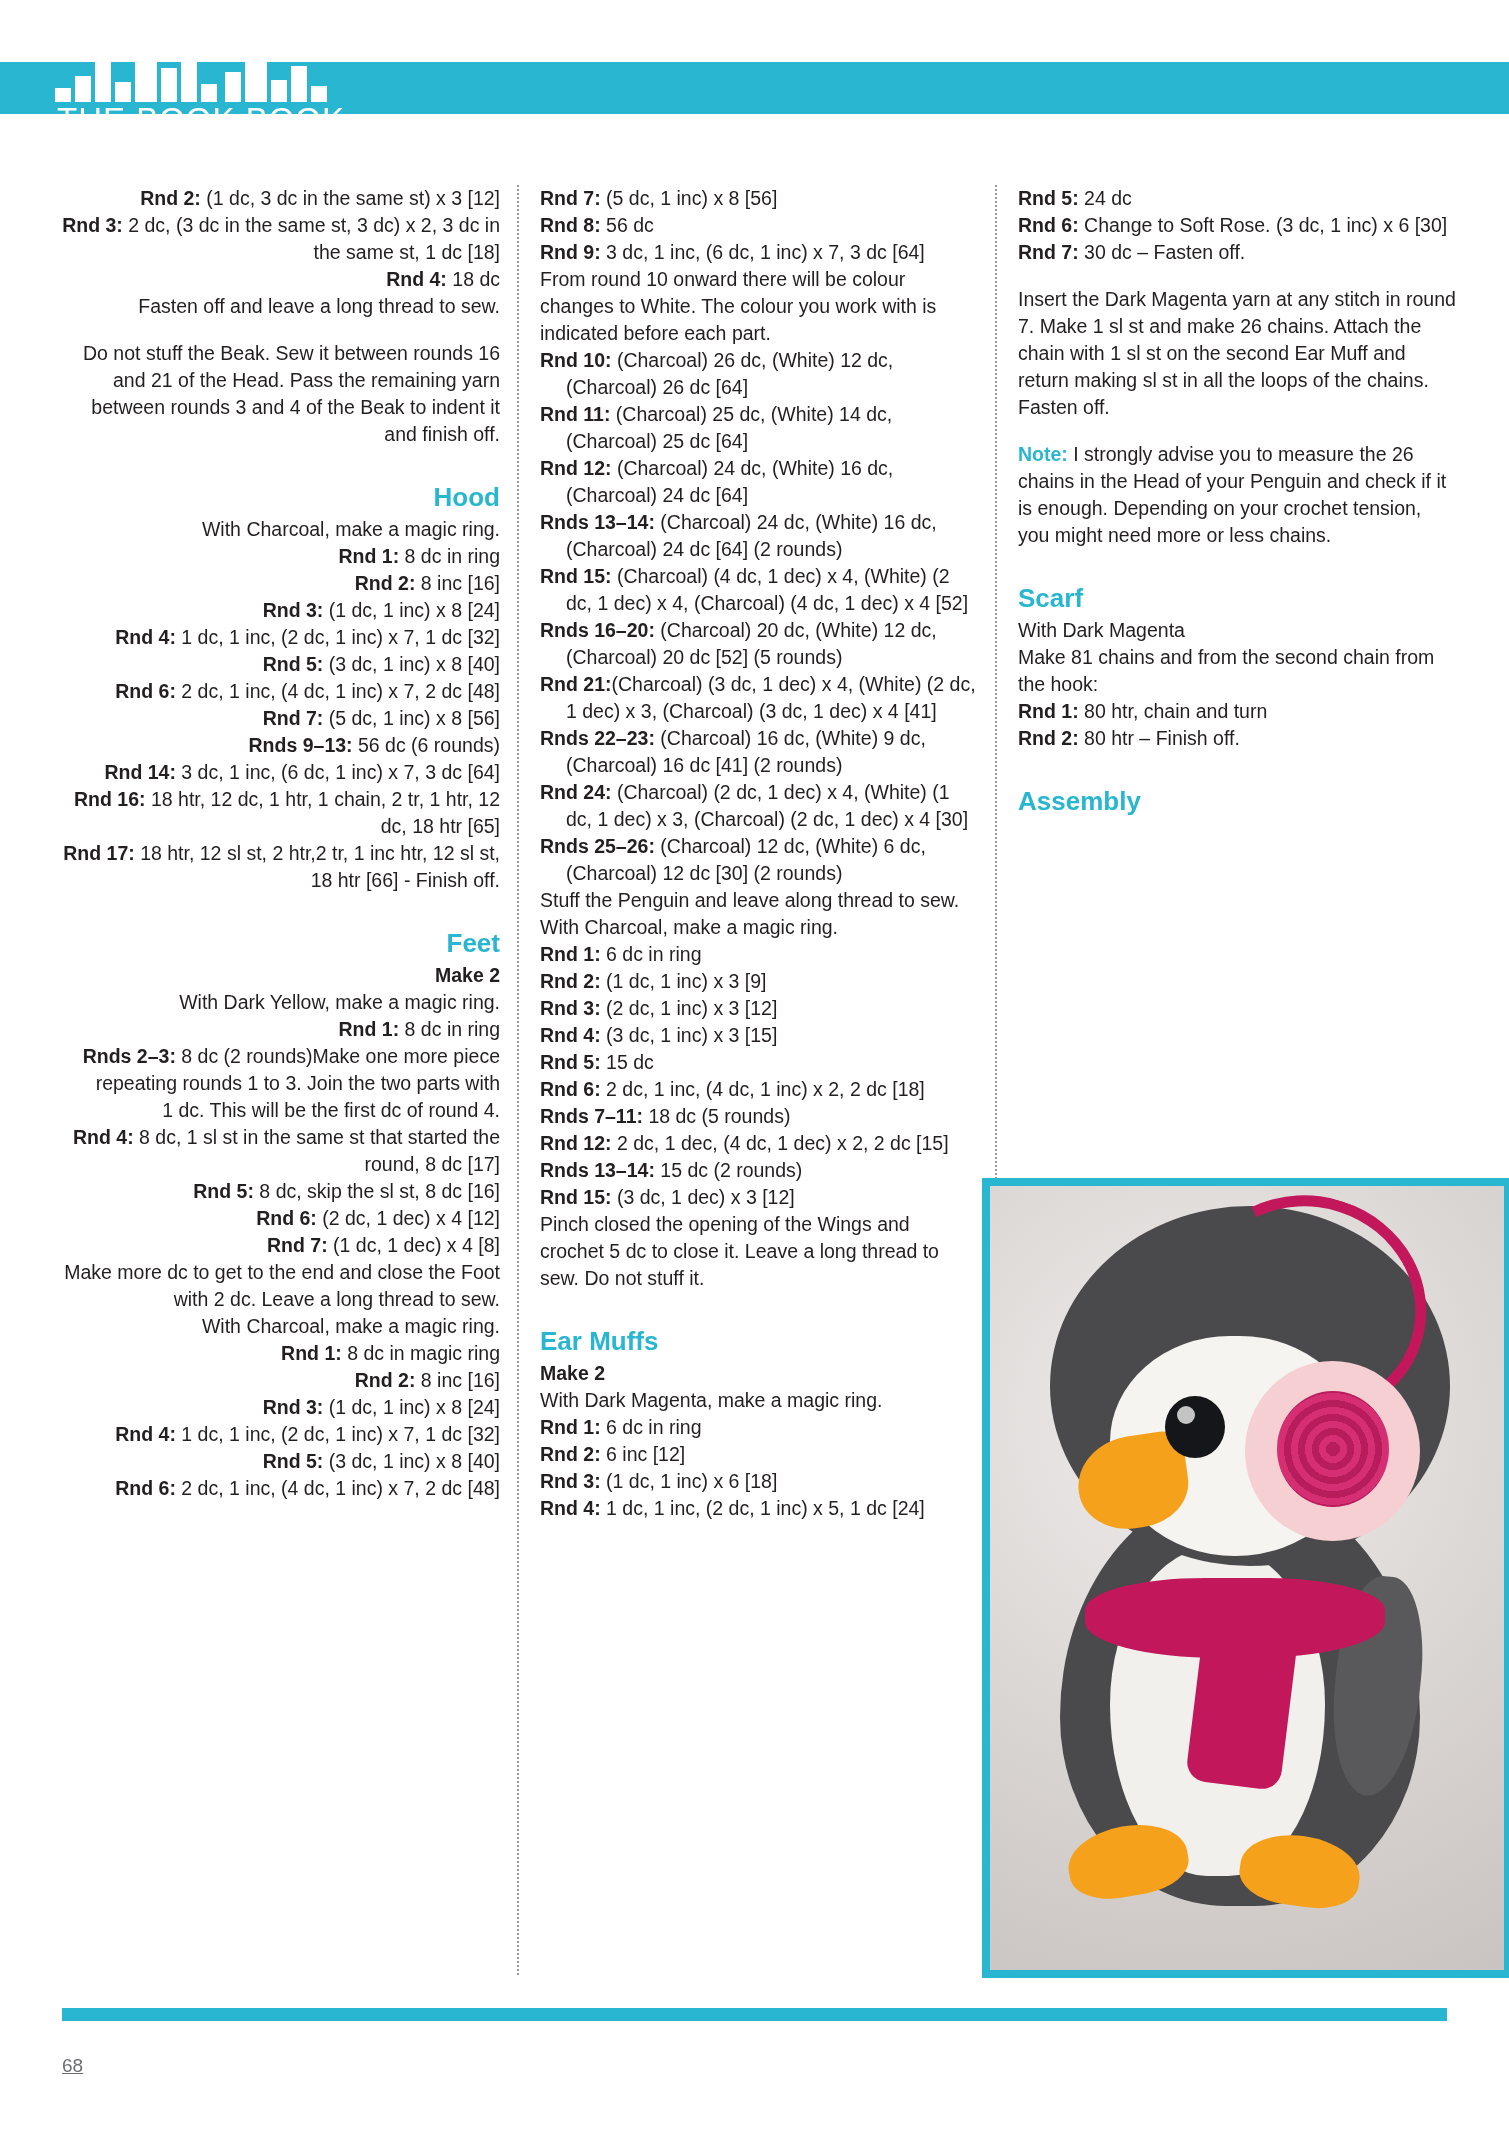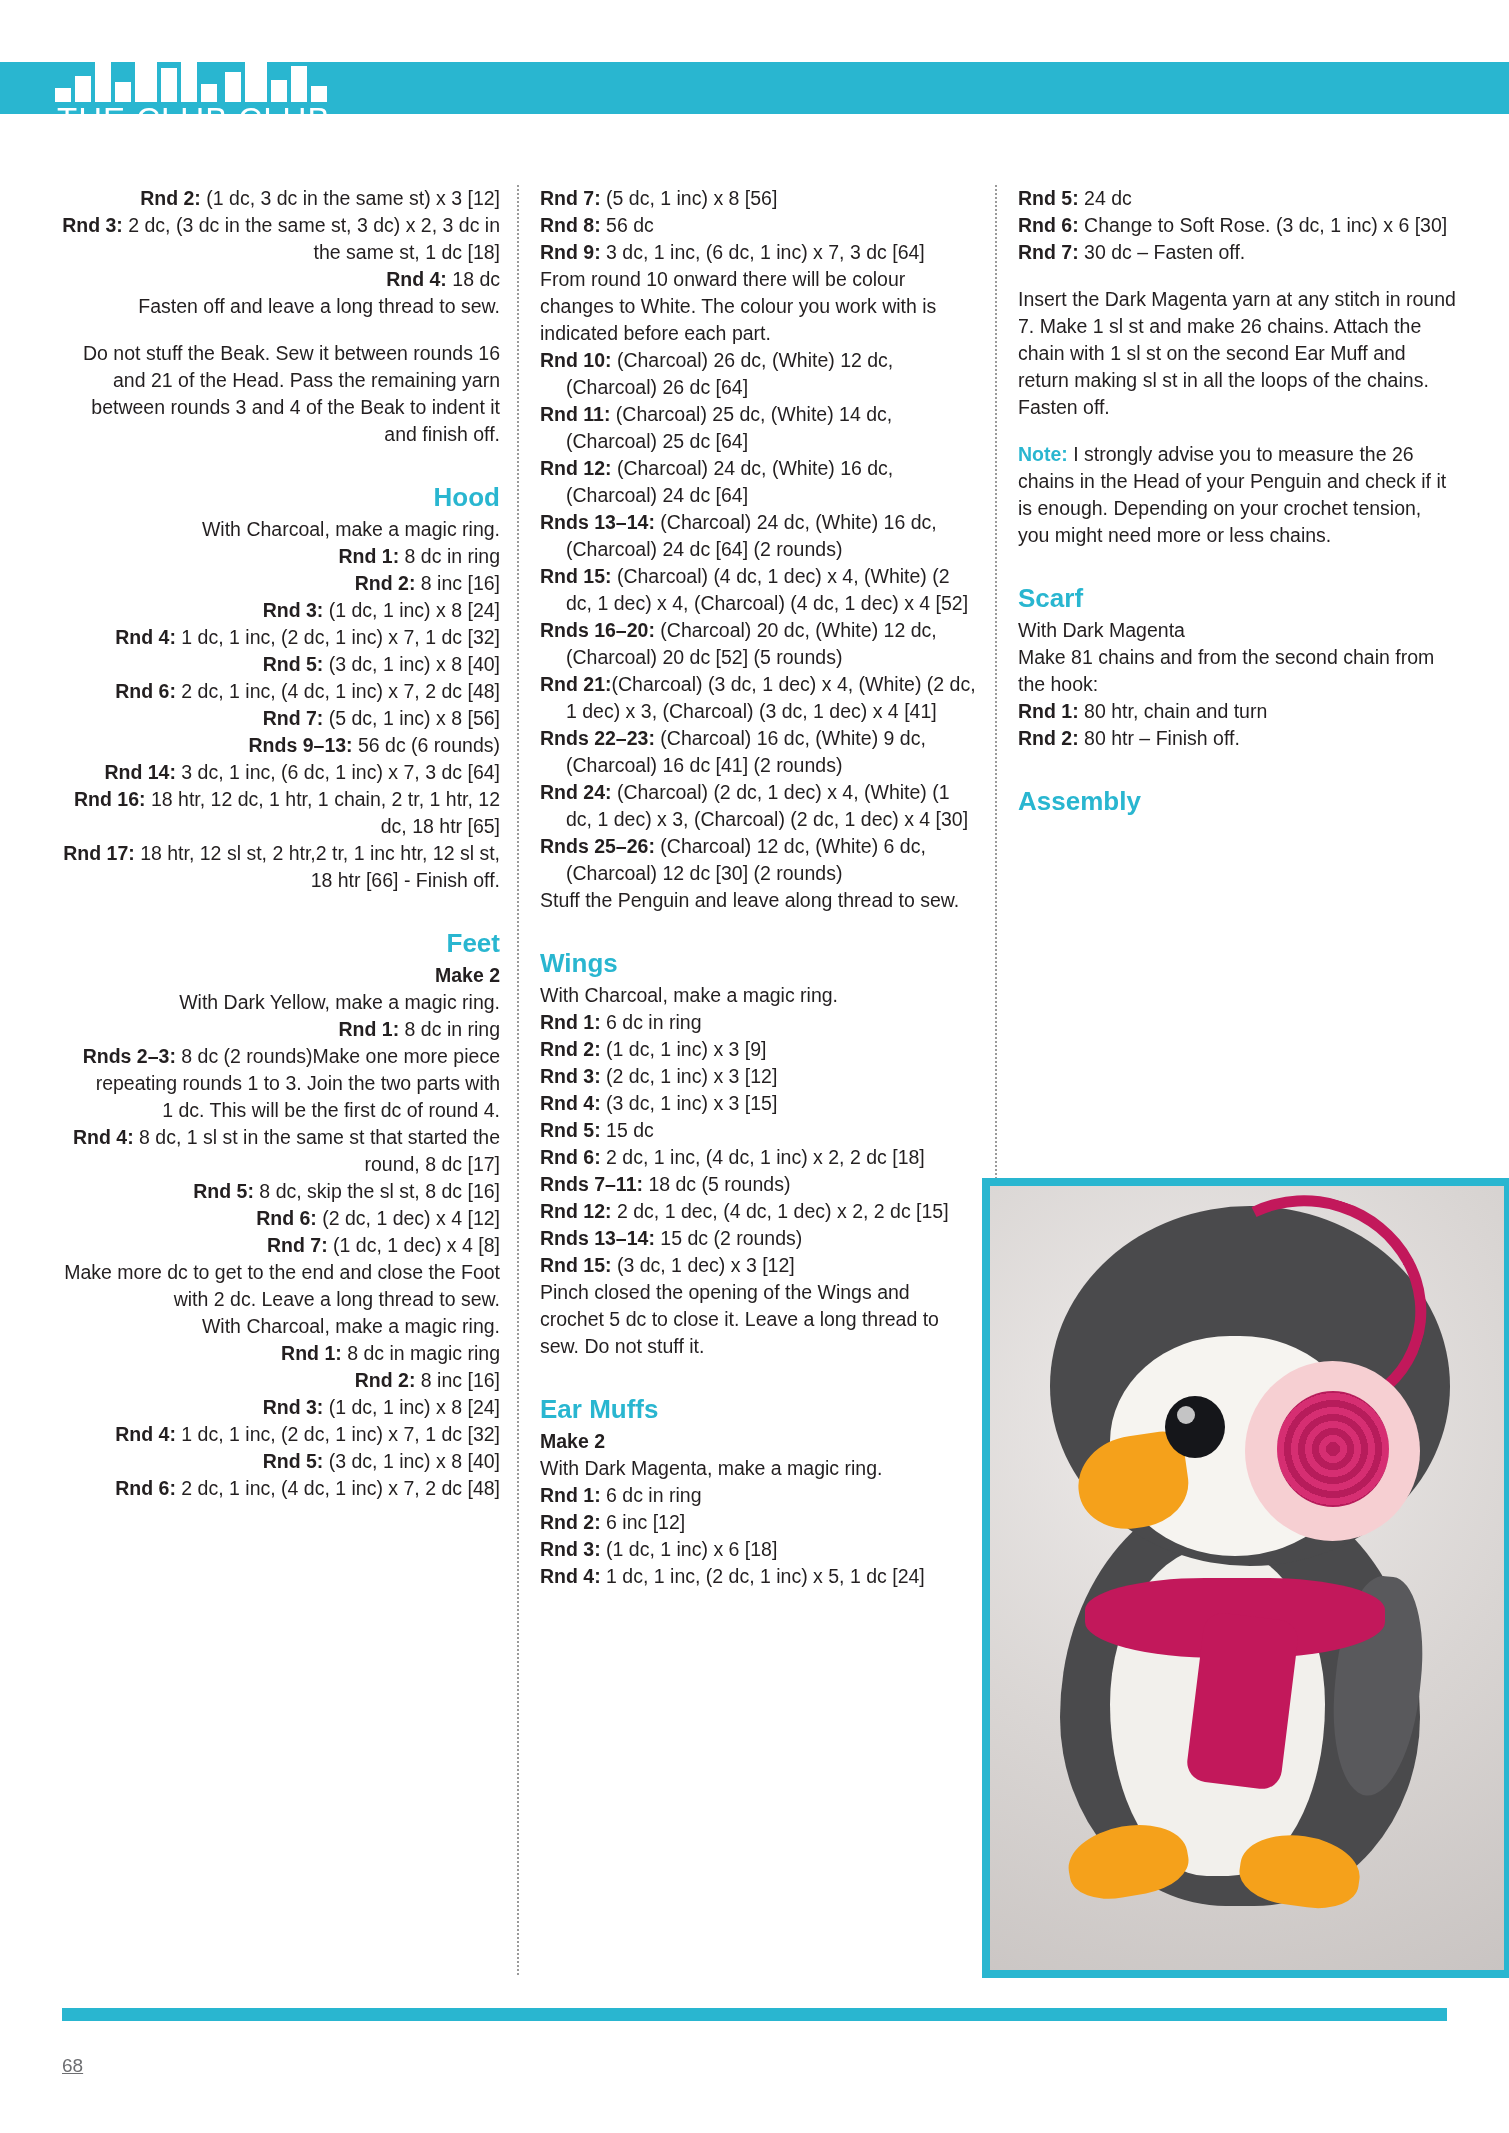--- a/index.html
+++ b/index.html
@@ -332,21 +332,21 @@
       <div class="b" style="left:80px;  width:22px; height:52px;"></div>
       <div class="b" style="left:106px; width:16px; height:34px;"></div>
       <div class="b" style="left:126px; width:16px; height:46px;"></div>
       <div class="b" style="left:146px; width:16px; height:18px;"></div>
       <div class="b" style="left:170px; width:16px; height:30px;"></div>
       <div class="b" style="left:190px; width:22px; height:44px;"></div>
       <div class="b" style="left:216px; width:16px; height:22px;"></div>
       <div class="b" style="left:236px; width:16px; height:36px;"></div>
       <div class="b" style="left:256px; width:16px; height:16px;"></div>
     </div>
-    <div class="logo-text">THE CLUB CLUB</div>
+    <div class="logo-text">THE BOOK BOOK</div>
   </div>
 
   <div class="columns">
     <div class="divider div1"></div>
     <div class="divider div2"></div>
 
     <div class="col col1" id="col1">
         <p class="line"><b>Rnd 2:</b> (1 dc, 3 dc in the same st) x 3 [12]</p>
         <p class="line"><b>Rnd 3:</b> 2 dc, (3 dc in the same st, 3 dc) x 2, 3 dc in the same st, 1 dc [18]</p>
         <p class="line"><b>Rnd 4:</b> 18 dc</p>
@@ -393,21 +393,20 @@
         <p class="line"><b>Rnd 11:</b> (Charcoal) 25 dc, (White) 14 dc, (Charcoal) 25 dc [64]</p>
         <p class="line"><b>Rnd 12:</b> (Charcoal) 24 dc, (White) 16 dc, (Charcoal) 24 dc [64]</p>
         <p class="line"><b>Rnds 13–14:</b> (Charcoal) 24 dc, (White) 16 dc, (Charcoal) 24 dc [64] (2 rounds)</p>
         <p class="line"><b>Rnd 15:</b> (Charcoal) (4 dc, 1 dec) x 4, (White) (2 dc, 1 dec) x 4, (Charcoal) (4 dc, 1 dec) x 4 [52]</p>
         <p class="line"><b>Rnds 16–20:</b> (Charcoal) 20 dc, (White) 12 dc, (Charcoal) 20 dc [52] (5 rounds)</p>
         <p class="line"><b>Rnd 21:</b>(Charcoal) (3 dc, 1 dec) x 4, (White) (2 dc, 1 dec) x 3, (Charcoal) (3 dc, 1 dec) x 4 [41]</p>
         <p class="line"><b>Rnds 22–23:</b> (Charcoal) 16 dc, (White) 9 dc, (Charcoal) 16 dc [41] (2 rounds)</p>
         <p class="line"><b>Rnd 24:</b> (Charcoal) (2 dc, 1 dec) x 4, (White) (1 dc, 1 dec) x 3, (Charcoal) (2 dc, 1 dec) x 4 [30]</p>
         <p class="line"><b>Rnds 25–26:</b> (Charcoal) 12 dc, (White) 6 dc, (Charcoal) 12 dc [30] (2 rounds)</p>
         <p class="line plain">Stuff the Penguin and leave along thread to sew.</p>
-        <h2 class="sec">Wings</h2>
         <p class="line plain">With Charcoal, make a magic ring.</p>
         <p class="line"><b>Rnd 1:</b> 6 dc in ring</p>
         <p class="line"><b>Rnd 2:</b> (1 dc, 1 inc) x 3 [9]</p>
         <p class="line"><b>Rnd 3:</b> (2 dc, 1 inc) x 3 [12]</p>
         <p class="line"><b>Rnd 4:</b> (3 dc, 1 inc) x 3 [15]</p>
         <p class="line"><b>Rnd 5:</b> 15 dc</p>
         <p class="line"><b>Rnd 6:</b> 2 dc, 1 inc, (4 dc, 1 inc) x 2, 2 dc [18]</p>
         <p class="line"><b>Rnds 7–11:</b> 18 dc (5 rounds)</p>
         <p class="line"><b>Rnd 12:</b> 2 dc, 1 dec, (4 dc, 1 dec) x 2, 2 dc [15]</p>
         <p class="line"><b>Rnds 13–14:</b> 15 dc (2 rounds)</p>

